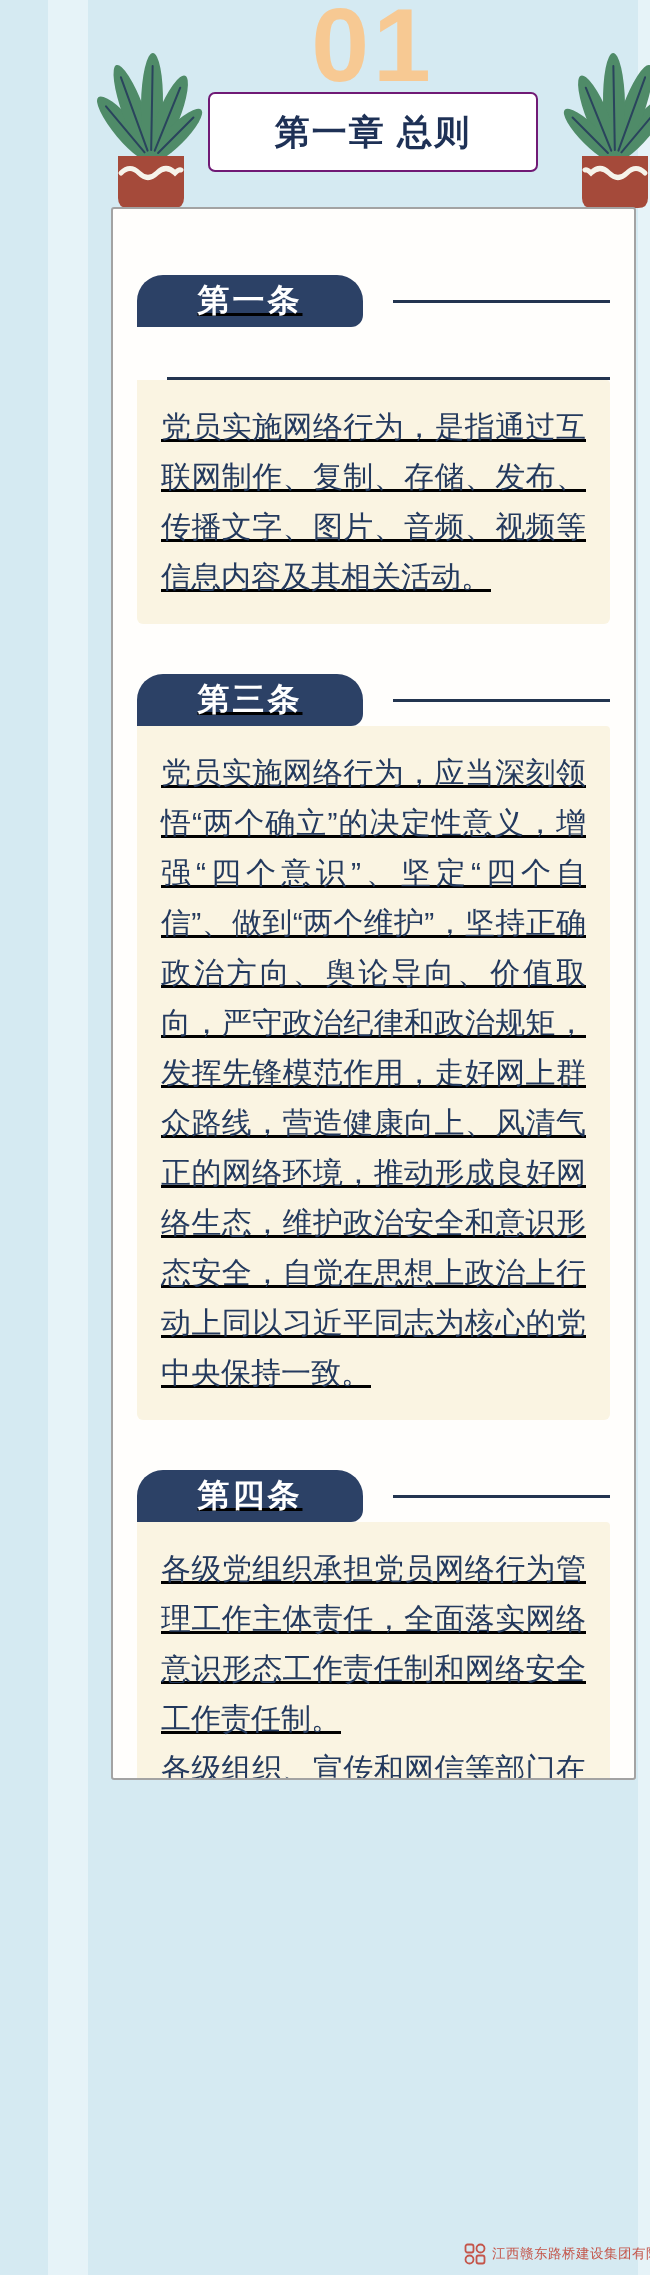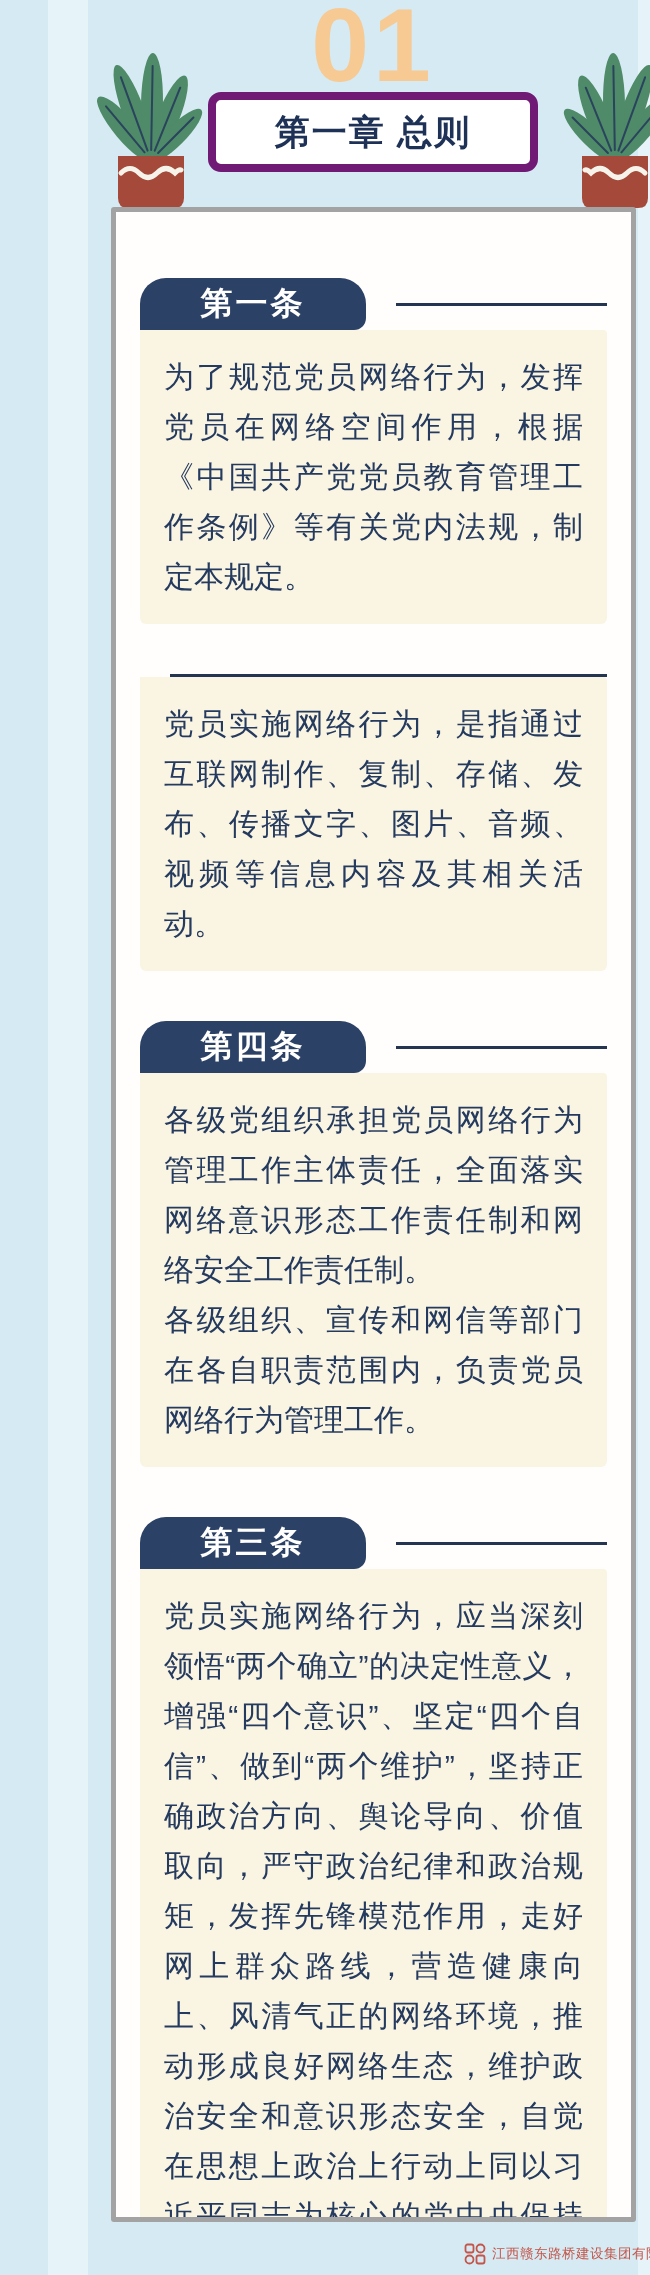--- a/index.html
+++ b/index.html
@@ -17,38 +17,38 @@
   .chapter-number{
     position:absolute;top:-14px;left:0;width:650px;
     text-align:center;
     font-size:104px;font-weight:bold;letter-spacing:4px;
     color:#f7c993;z-index:1;
   }
 
   
   .title-box{
     position:absolute;left:160px;top:92px;width:330px;height:80px;
-    background:#ffffff;border:8px solid #701a75;border-radius:13px;
+    background:#ffffff;border:2px solid #701a75;border-radius:7px;
     display:flex;align-items:center;justify-content:center;
     z-index:2;box-sizing:border-box;
   }
   .title-box span{
     font-size:35px;font-weight:bold;color:#1e3156;letter-spacing:2px;
   }
 
   .plant{position:absolute;top:38px;z-index:2;}
   .plant.left{left:48px;}
   .plant.right{left:512px;transform:scaleX(-1);}
 
   
   .card{
-    position:absolute;left:63px;top:207px;width:525px;height:2015px;
-    background:#fffefc;border:5px solid #a3a3a3;border-radius:3px;
+    position:absolute;left:63px;top:207px;width:525px;height:1573px;
+    background:#fffefc;border:2px solid #a3a3a3;border-radius:3px;
     box-sizing:border-box;z-index:3;
-    padding:66px 24px 0 24px;overflow:hidden;
+    padding:66px 24px 0 24px;overflow:hidden;text-decoration:underline;
   }
   .section{margin-bottom:50px;}
   .section-head{display:flex;align-items:center;}
   .tag{
     width:226px;height:52px;background:#2c4166;
     border-radius:26px 26px 12px 0;
     display:flex;align-items:center;justify-content:center;
     flex:none;
   }
   .tag span{color:#ffffff;font-size:32px;font-weight:bold;letter-spacing:3px;}
@@ -121,56 +121,53 @@
 
   <div class="card">
 
     <div class="section">
       <div class="section-head">
         <div class="tag">
           <span>第一条</span>
         </div>
         <div class="head-rule"></div>
       </div>
-      <div class="content-box">
-        <p>为了规范党员网络行为，发挥党员在网络空间作用，根据《中国共产党党员教育管理工作条例》等有关党内法规，制定本规定。</p>
-      </div>
     </div>
 
     <div class="section">
       <div class="section-head">
         <div class="head-rule"></div>
       </div>
       <div class="content-box">
         <p>党员实施网络行为，是指通过互联网制作、复制、存储、发布、传播文字、图片、音频、视频等信息内容及其相关活动。</p>
       </div>
     </div>
 
     <div class="section">
       <div class="section-head">
         <div class="tag">
+          <span>第三条</span>
+        </div>
+        <div class="head-rule"></div>
+      </div>
+      <div class="content-box">
+        <p>党员实施网络行为，应当深刻领悟“两个确立”的决定性意义，增强“四个意识”、坚定“四个自信”、做到“两个维护”，坚持正确政治方向、舆论导向、价值取向，严守政治纪律和政治规矩，发挥先锋模范作用，走好网上群众路线，营造健康向上、风清气正的网络环境，推动形成良好网络生态，维护政治安全和意识形态安全，自觉在思想上政治上行动上同以习近平同志为核心的党中央保持一致。</p>
+      </div>
+    </div>
+
+    <div class="section">
+      <div class="section-head">
+        <div class="tag">
           <span>第四条</span>
         </div>
         <div class="head-rule"></div>
       </div>
       <div class="content-box">
         <p>各级党组织承担党员网络行为管理工作主体责任，全面落实网络意识形态工作责任制和网络安全工作责任制。</p>
         <p>各级组织、宣传和网信等部门在各自职责范围内，负责党员网络行为管理工作。</p>
-      </div>
-    </div>
-
-    <div class="section">
-      <div class="section-head">
-        <div class="tag">
-          <span>第三条</span>
-        </div>
-        <div class="head-rule"></div>
-      </div>
-      <div class="content-box">
-        <p>党员实施网络行为，应当深刻领悟“两个确立”的决定性意义，增强“四个意识”、坚定“四个自信”、做到“两个维护”，坚持正确政治方向、舆论导向、价值取向，严守政治纪律和政治规矩，发挥先锋模范作用，走好网上群众路线，营造健康向上、风清气正的网络环境，推动形成良好网络生态，维护政治安全和意识形态安全，自觉在思想上政治上行动上同以习近平同志为核心的党中央保持一致。</p>
       </div>
     </div>
 
   </div>
 
   <div class="watermark">
     <svg width="22" height="22" viewBox="0 0 22 22" fill="none" stroke="#c4554a" stroke-width="1.8">
       <rect x="1.5" y="1.5" width="8" height="8" rx="2"></rect>
       <rect x="12.5" y="1.5" width="8" height="8" rx="4"></rect>
       <rect x="1.5" y="12.5" width="8" height="8" rx="4"></rect>

